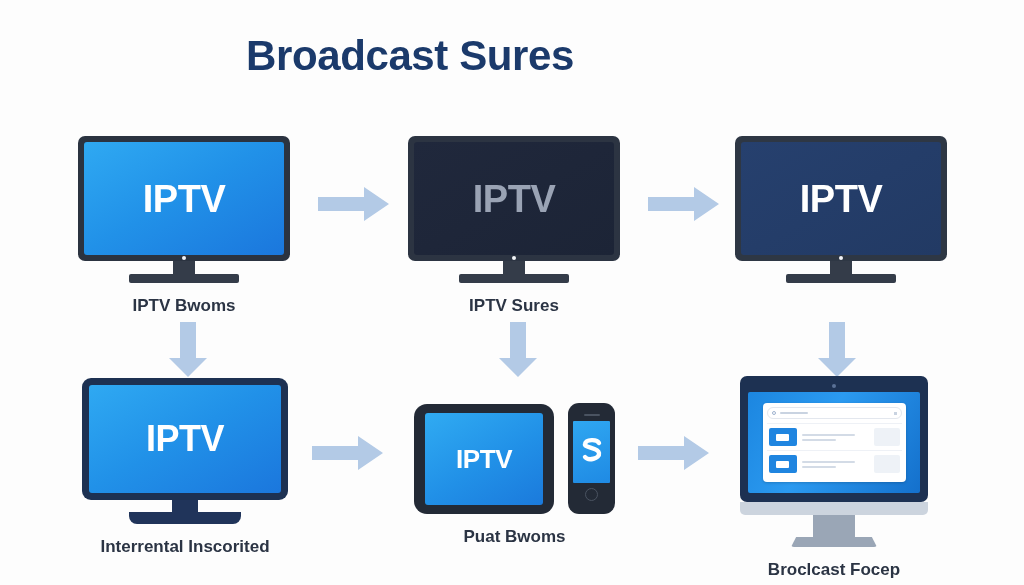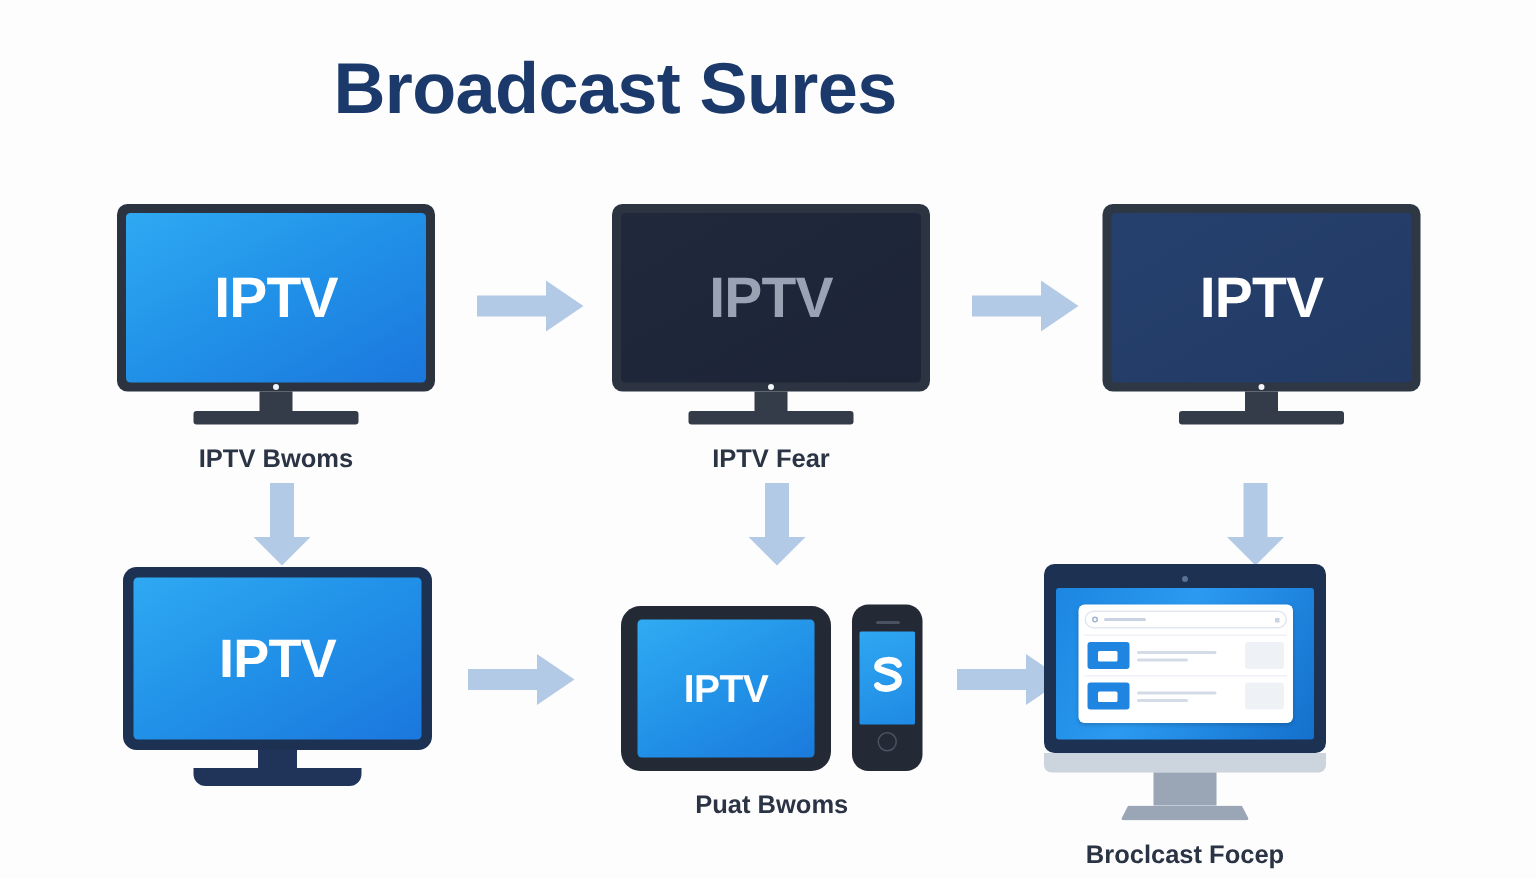--- a/index.html
+++ b/index.html
@@ -15,21 +15,21 @@
     width:1024px;
     height:585px;
     background:#fdfdfd;
   }
 
   
   .title {
     position:absolute;
     top:32px; left:0; width:820px;
     text-align:center;
-    font-size:48px;
+    font-size:42px;
     font-weight:700;
     letter-spacing:-0.4px;
     color:#1b3a6b;
     white-space:nowrap;
   }
 
   
   .node {
     position:absolute;
     display:flex;
@@ -303,21 +303,21 @@
     <div class="device-wrap">
       <div class="tv-frame">
         <div class="tv-screen">
           <span class="tv-text">IPTV</span>
         </div>
         <div class="tv-led"></div>
       </div>
       <div class="tv-neck"></div>
       <div class="tv-base"></div>
     </div>
-    <div class="node-label">IPTV Fear</div>
+    <div class="node-label">IPTV Sures</div>
   </div>
 
   <div class="arrow" style="left:648px; top:186px;">
     <svg width="72" height="36" viewBox="0 0 72 36">
       <polygon points="0,11 46,11 46,1 71,18 46,35 46,25 0,25" fill="#b3cae6"></polygon>
     </svg>
   </div>
 
   <div class="node" id="tv3" style="left:735px; top:136px;">
     <div class="device-wrap">
@@ -353,20 +353,21 @@
   <div class="node" id="tv4" style="left:82px; top:378px;">
     <div class="device-wrap">
       <div class="tv-frame">
         <div class="tv-screen">
           <span class="tv-text">IPTV</span>
         </div>
       </div>
       <div class="tv-neck"></div>
       <div class="tv-base"></div>
     </div>
+    <div class="node-label">Interrental Inscorited</div>
   </div>
 
   <div class="arrow" style="left:312px; top:435px;">
     <svg width="72" height="36" viewBox="0 0 72 36">
       <polygon points="0,11 46,11 46,1 71,18 46,35 46,25 0,25" fill="#b3cae6"></polygon>
     </svg>
   </div>
 
   <div class="node" id="tabphone-node" style="left:414px; top:403px;">
     <div class="tabphone">
@@ -390,21 +391,21 @@
     </div>
     <div class="node-label">Puat Bwoms</div>
   </div>
 
   <div class="arrow" style="left:638px; top:435px;">
     <svg width="72" height="36" viewBox="0 0 72 36">
       <polygon points="0,11 46,11 46,1 71,18 46,35 46,25 0,25" fill="#b3cae6"></polygon>
     </svg>
   </div>
 
-  <div class="node" id="monitor-node" style="left:696px; top:376px;">
+  <div class="node" id="monitor-node" style="left:740px; top:376px;">
     <div class="device-wrap">
 
       <div class="monitor-frame">
         <div class="monitor-cam"></div>
         <div class="monitor-screen">
 
           <div class="app-card">
 
             <div class="app-search">
               <span class="app-search-dot"></span>

